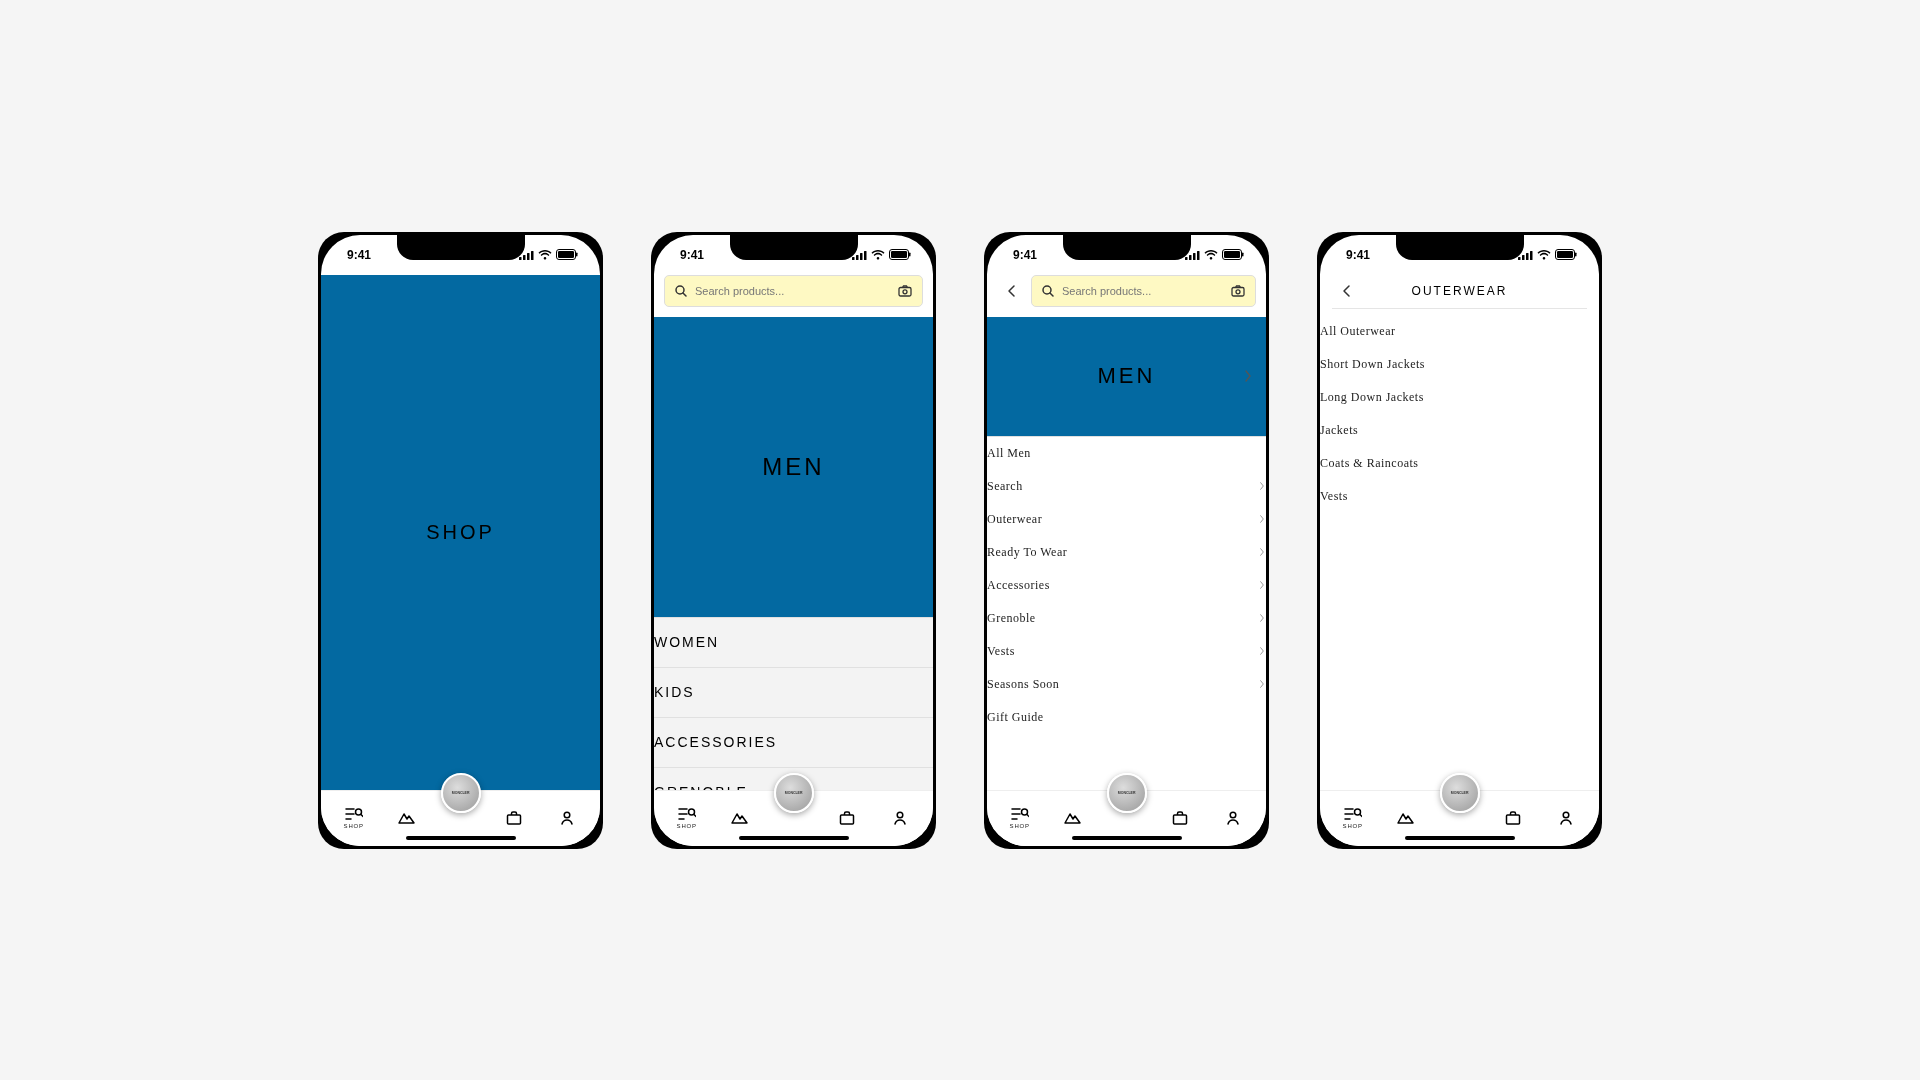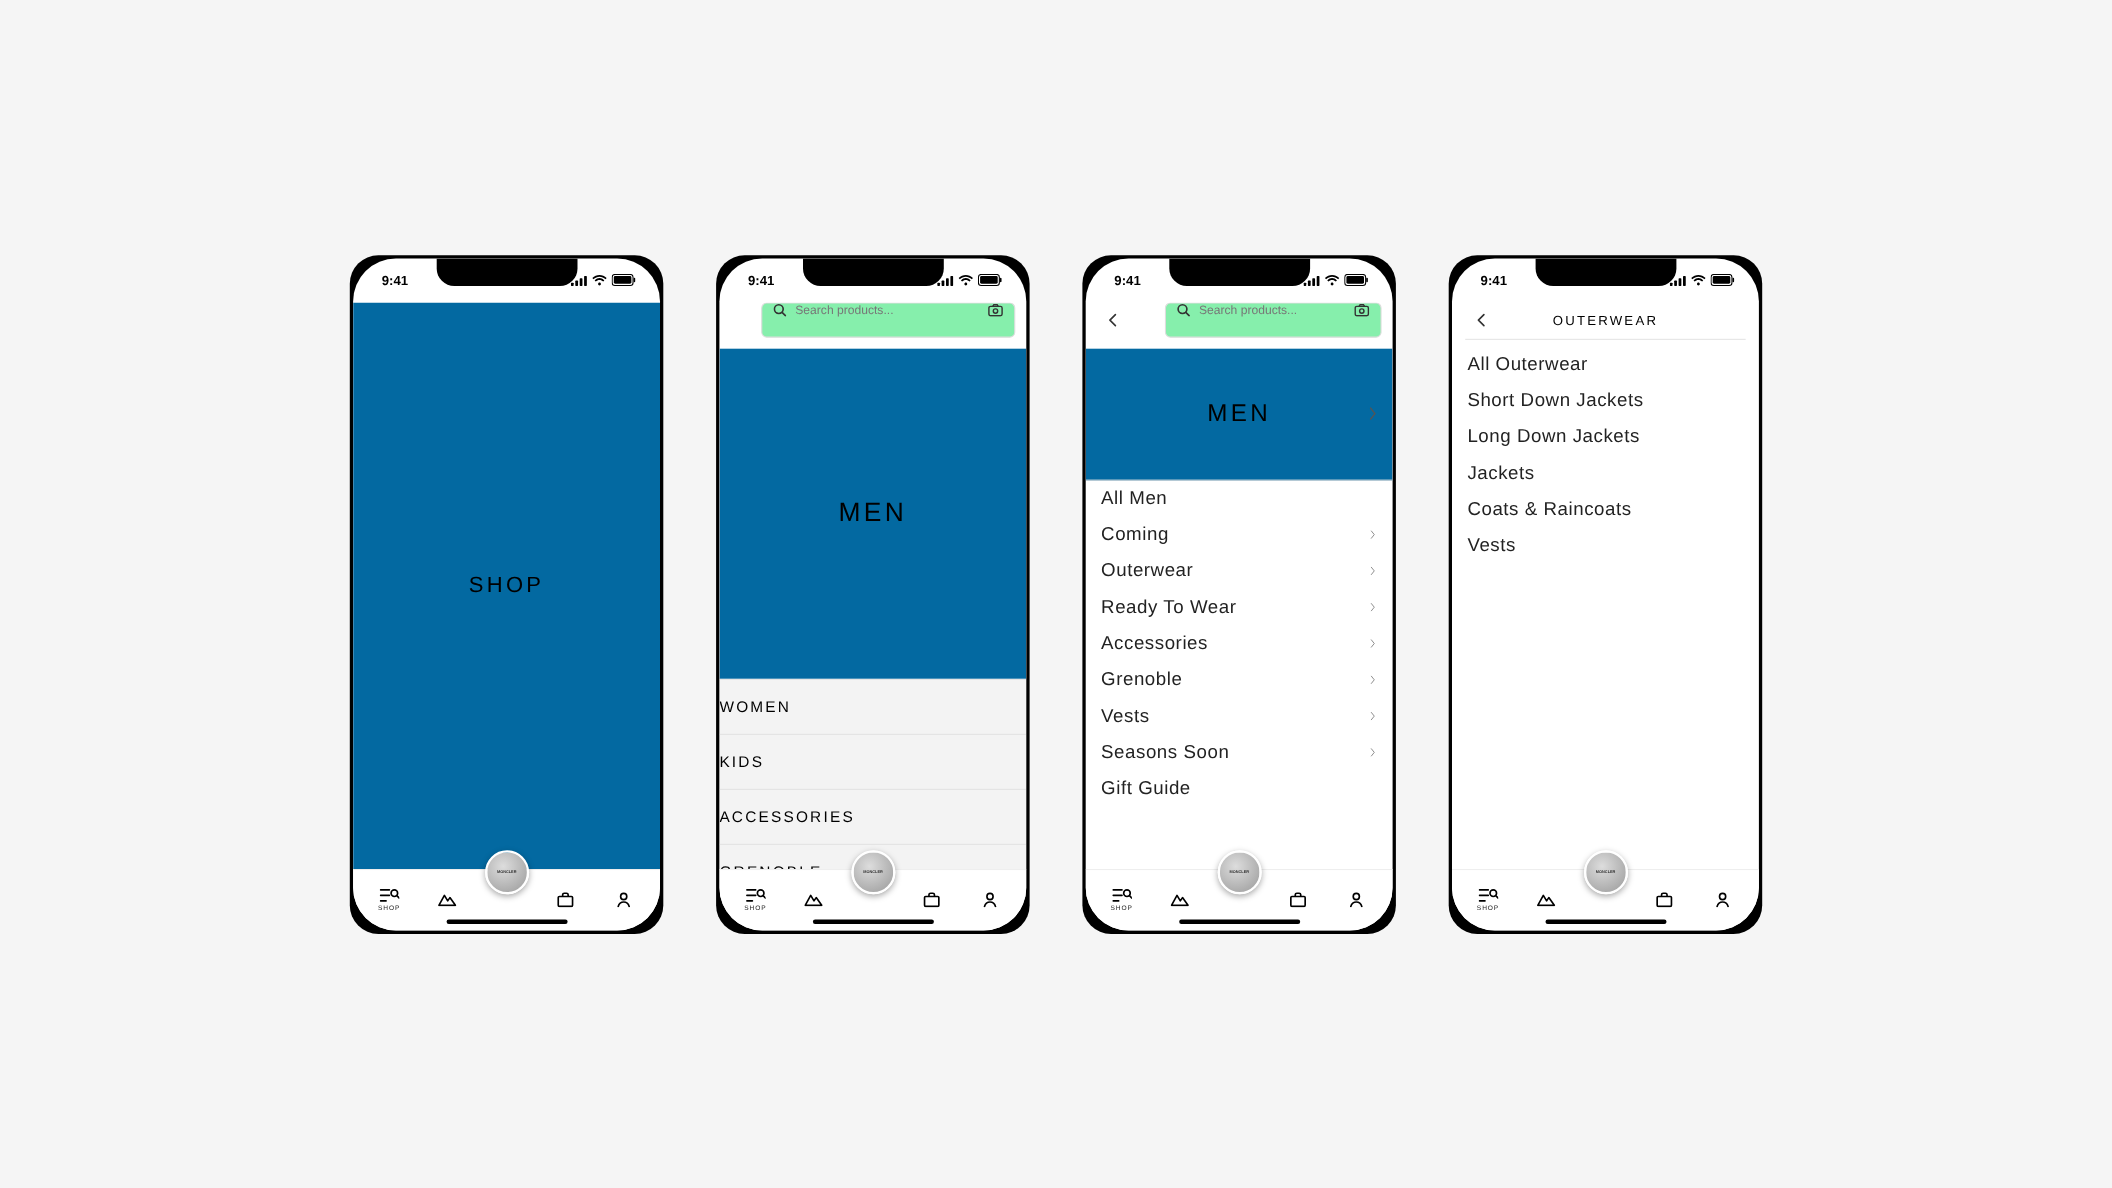--- a/index.html
+++ b/index.html
@@ -75,26 +75,26 @@
     align-items: center;
     justify-content: center;
     flex-shrink: 0;
   }
   .search-input {
     flex: 1;
     height: 32px;
     border: 1px solid #ddd;
     border-radius: 5px;
     display: flex;
+    align-items: center;
     padding: 0 10px;
     font-size: 11px;
     color: #777;
     gap: 8px;
-    background: #86efac;
-    margin-left: 28px;
+    background: #fef9c3;
   }
   .search-input .placeholder { flex: 1; }
   .hero {
     background: #0369a1;
     display: flex;
     align-items: center;
     justify-content: center;
     letter-spacing: 2px;
     font-weight: 300;
     position: relative;
@@ -122,25 +122,26 @@
   }
   .list {
     flex: 1;
     overflow: hidden;
   }
   .list-row {
     height: 33px;
     display: flex;
     align-items: center;
     justify-content: space-between;
-    padding: 0 14px;
-    font-size: 17px;
+    padding: 0 0;
+    font-size: 12px;
     font-weight: 300;
     letter-spacing: 0.5px;
     color: #222;
+    font-family: Liberation Serif, serif;
   }
   .header-row {
     display: flex;
     align-items: center;
     justify-content: center;
     height: 34px;
     border-bottom: 1px solid #e5e5e5;
     position: relative;
     margin: 0 12px 6px 12px;
     flex-shrink: 0;
@@ -411,21 +412,21 @@
           <svg width="8" height="12" viewBox="0 0 8 12">
               <path d="M2 1l4 5-4 5" fill="none" stroke="#555" stroke-width="1.3" stroke-linecap="round" stroke-linejoin="round"></path>
             </svg>
         </span>
       </div>
       <div class="list" id="men-list">
           <div class="list-row">
             <span>All Men</span>
           </div>
           <div class="list-row">
-            <span>Coming</span>
+            <span>Search</span>
             <span>
               <svg class="chev" viewBox="0 0 8 12">
                 <path d="M2 1l4 5-4 5" fill="none" stroke="#888" stroke-width="1.3" stroke-linecap="round" stroke-linejoin="round"></path>
               </svg>
             </span>
           </div>
           <div class="list-row">
             <span>Outerwear</span>
             <span>
               <svg class="chev" viewBox="0 0 8 12">

